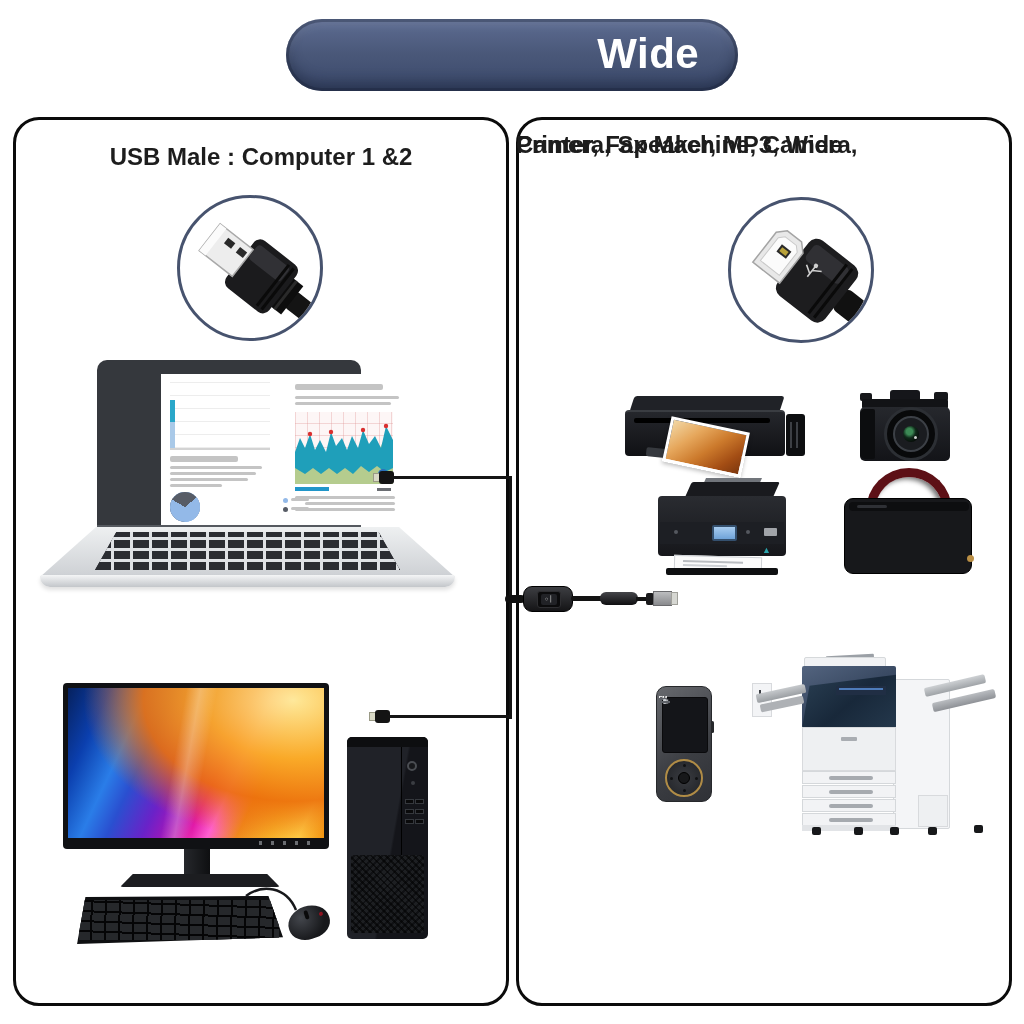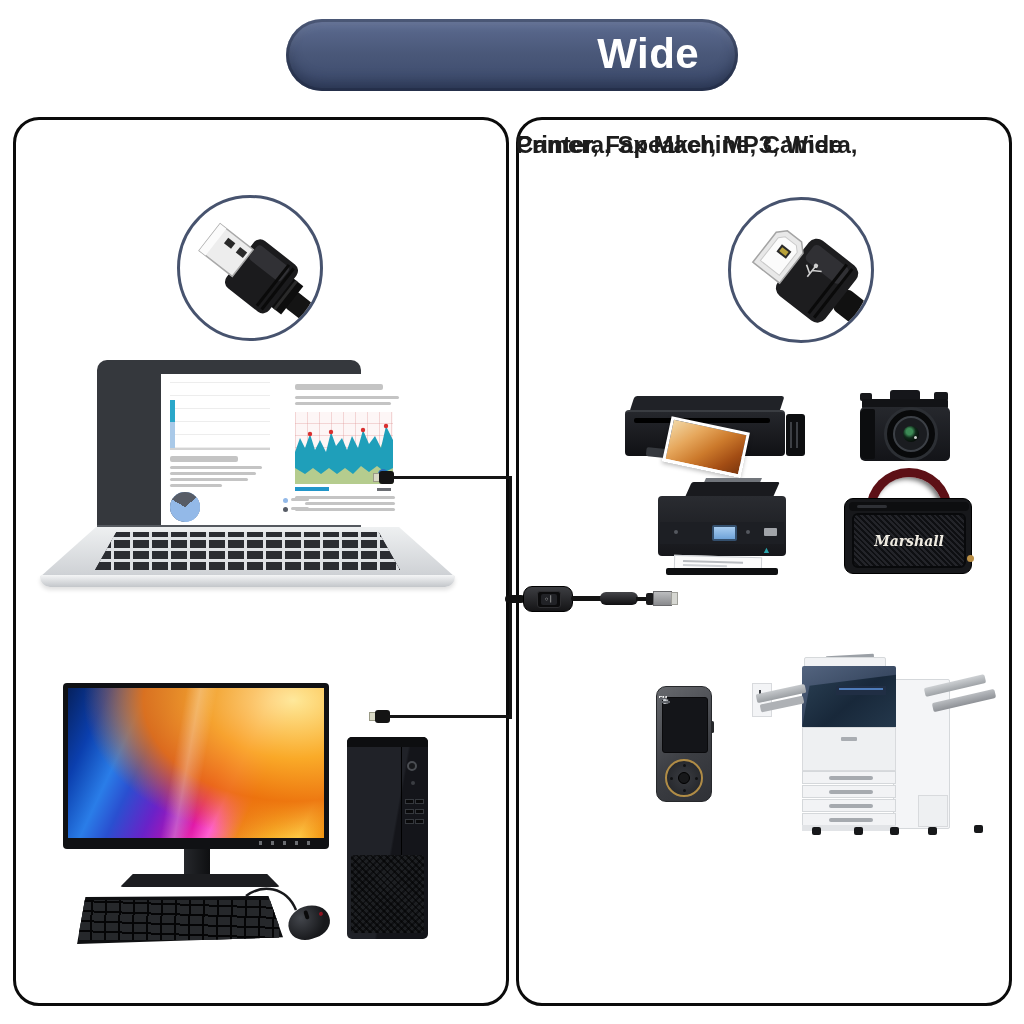--- a/index.html
+++ b/index.html
@@ -215,20 +215,21 @@
 
 <div id="stage">
 
   <div class="banner">
     <span>Wide Compatibility</span>
   </div>
 
   <section class="panel left"></section>
   <section class="panel right"></section>
 
+  <div class="ptitle">USB Male : Computer 1 &amp;2</div>
   <div class="rtitle">
     <span>Printer, Fax Machine, Camera,</span>
     <span>Camera, Speaker, MP3, Wide</span>
   </div>
 
   <div class="circ a">
     <svg width="146" height="146" viewBox="0 0 146 146">
       <g transform="rotate(38 73 73)">
         <rect x="118" y="62" width="40" height="20" rx="5" fill="#141414"></rect>
         <rect x="104" y="54" width="18" height="36" fill="#0d0d0d"></rect>
@@ -426,23 +427,20 @@
       </div>
     <div class="fx-base"></div>
   </div>
 
   <div class="speaker">
     <div class="sp-handle"></div>
     <div class="sp-body">
       <div class="sp-top">
           <i></i>
         </div>
-      <div class="sp-grille">
-        <span style="position:static;">Marshall</span>
-      </div>
       <div class="sp-knob"></div>
     </div>
   </div>
 
   <div class="mp3">
     <div class="mp-screen">
       <div class="mp-cell">
           <span class="mp-note" style="position:static;">♪</span>
           <i></i>
         </div>

